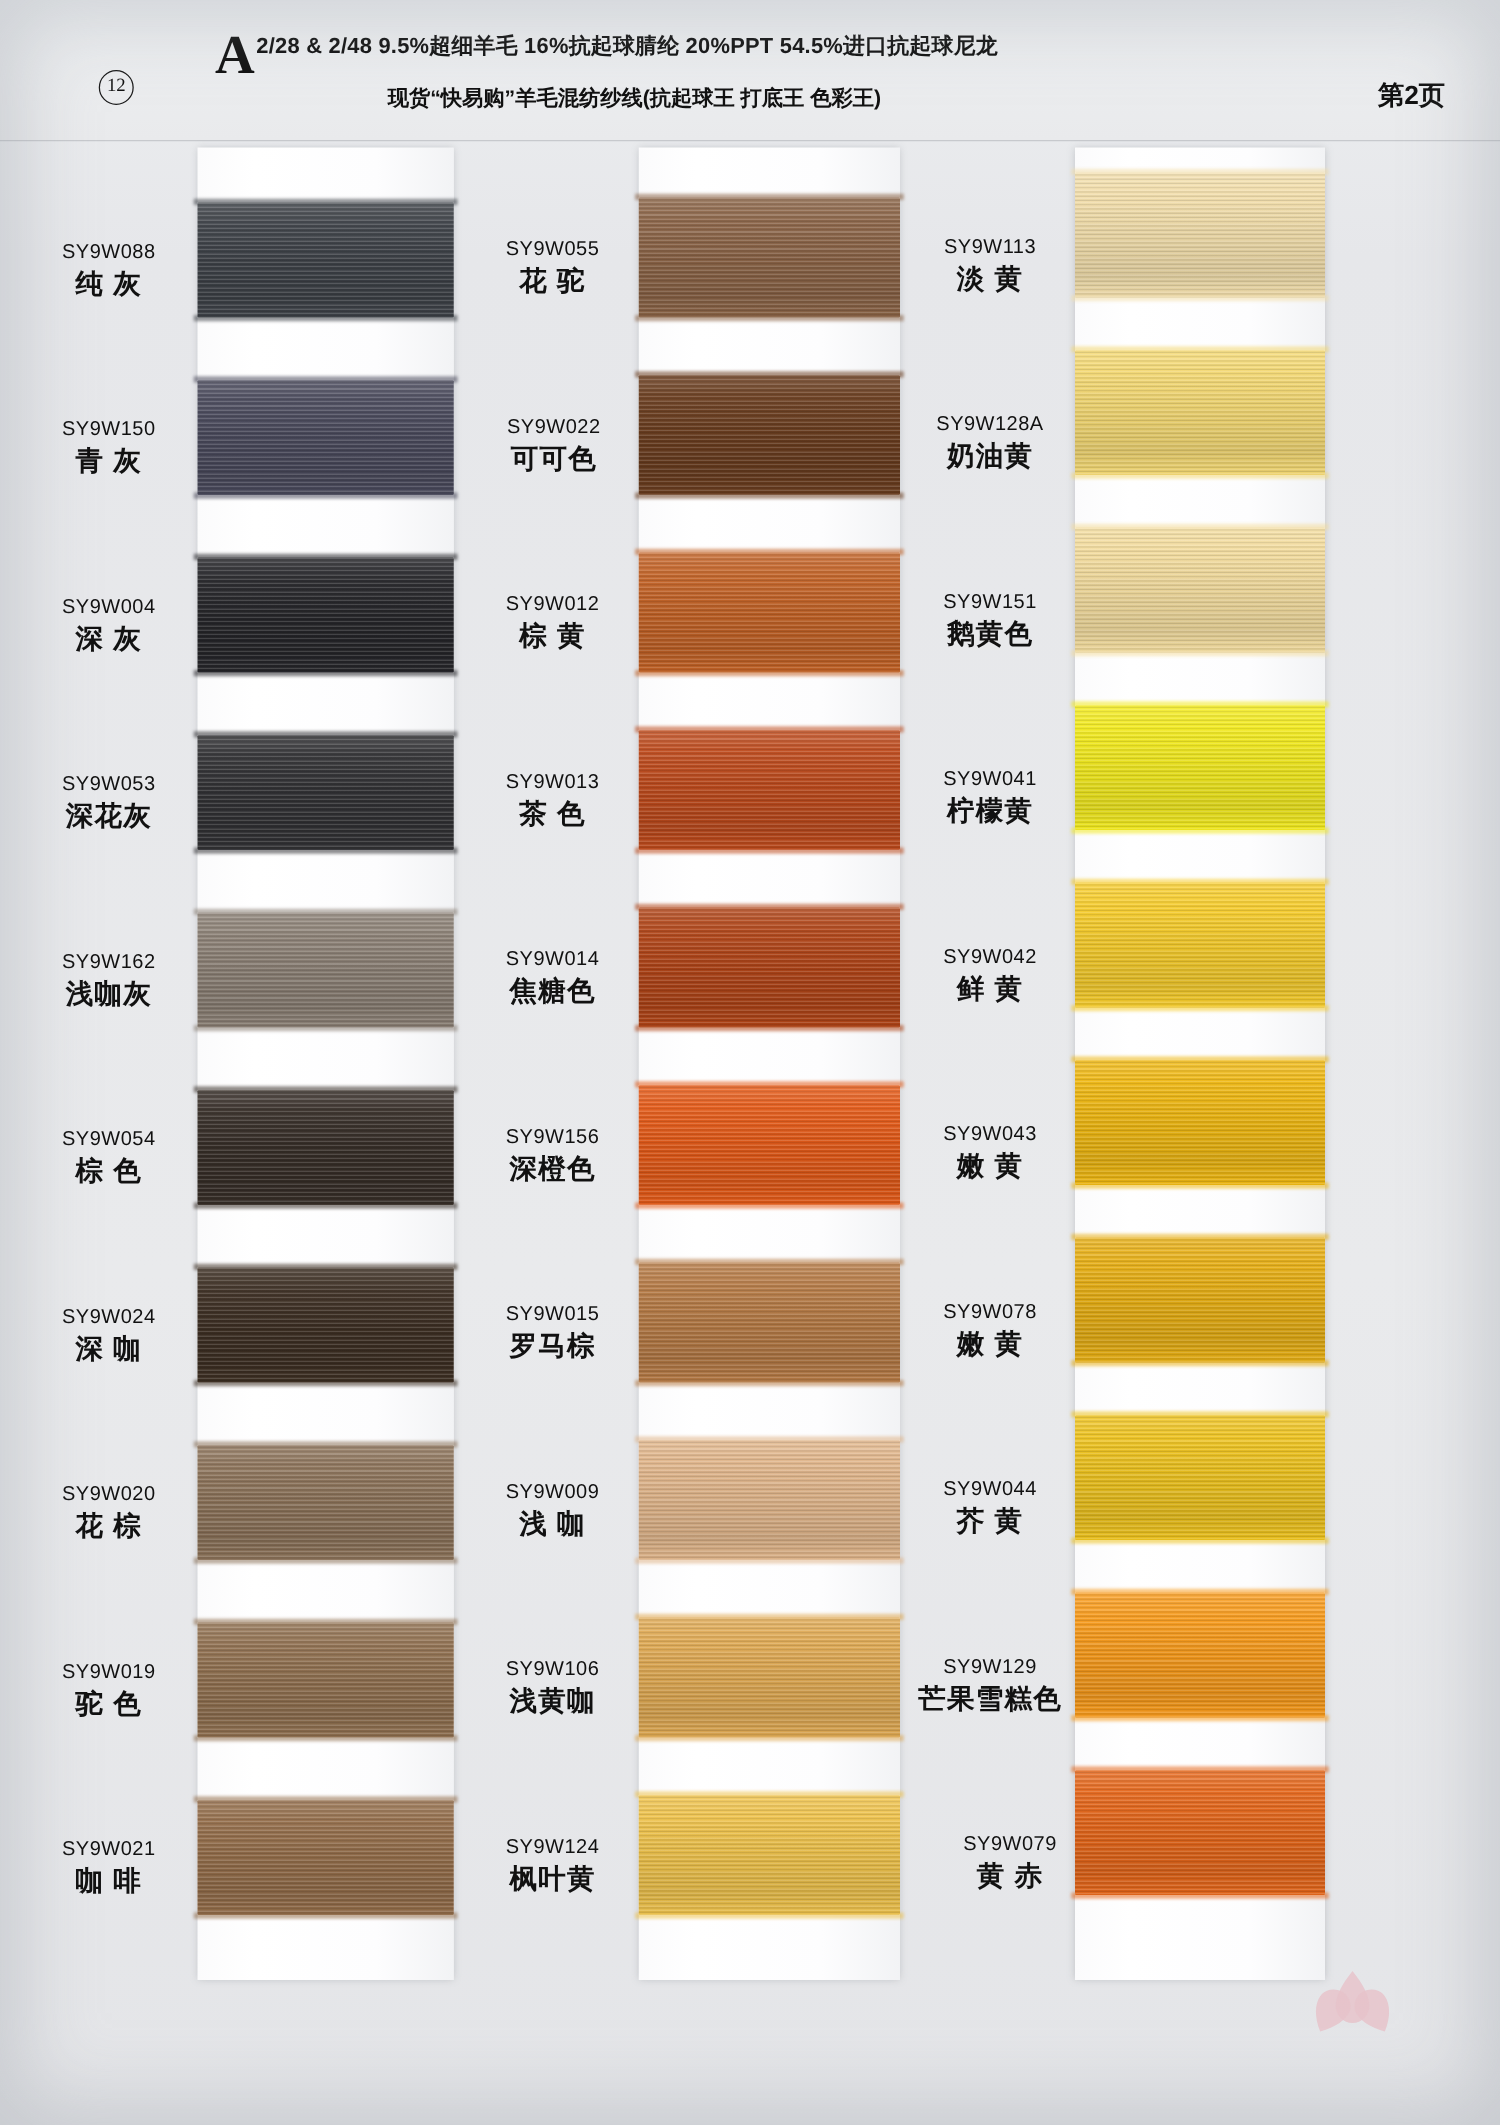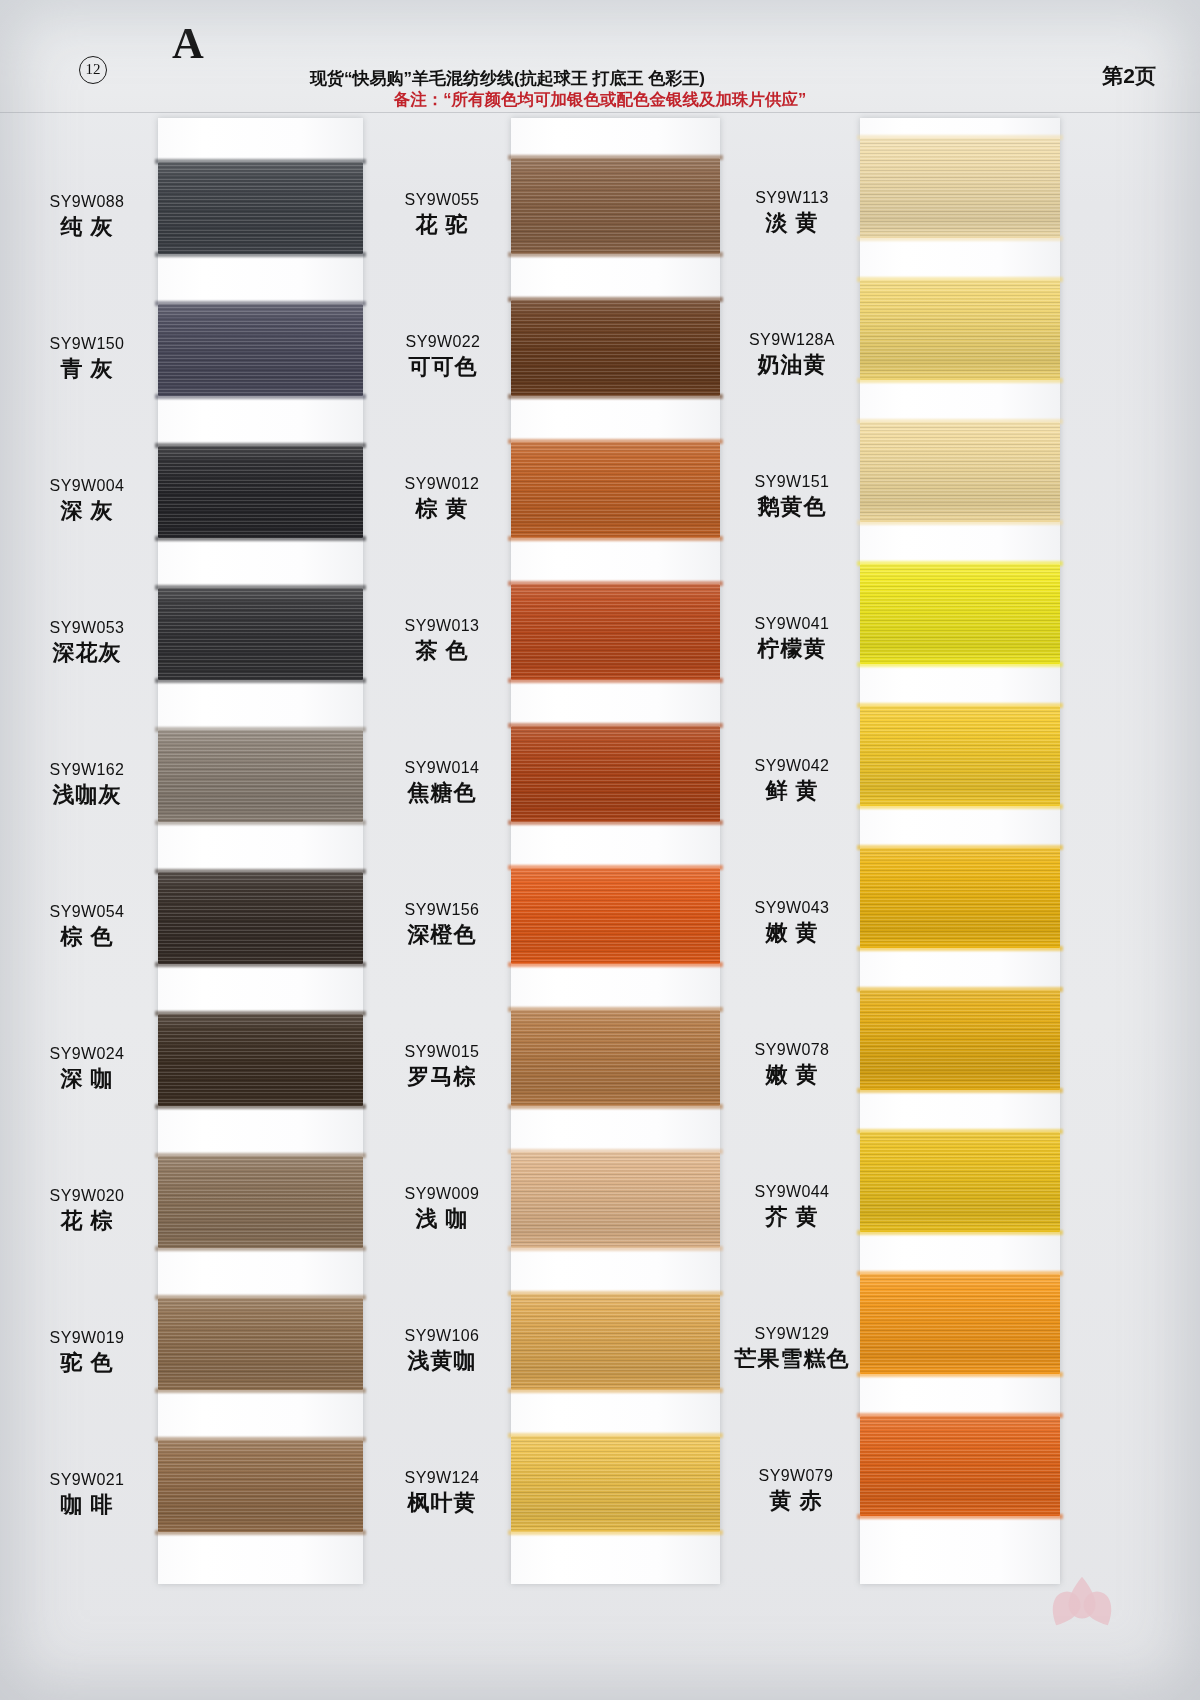--- a/index.html
+++ b/index.html
@@ -211,22 +211,22 @@
   }
 </style>
 </head>
 <body>
 
 <div class="page">
 
   <div class="header">
     <div class="circ-num">12</div>
     <div class="series-letter">A</div>
+    <div class="hdr-line1">2/28 &amp; 2/48  9.5%超细羊毛  16%抗起球腈纶  20%PPT  54.5%进口抗起球尼龙</div>
     <div class="hdr-line3">现货“快易购”羊毛混纺纱线(抗起球王  打底王  色彩王)</div>
-    <div class="hdr-line4">备注：“所有颜色均可加银色或配色金银线及加珠片供应”</div>
     <div class="page-num">第2页</div>
   </div>
 
   <div class="board">
 
     <div class="col" id="col0" style="left:158px; width:205px;">
       <div class="strip"></div>
     <div class="yarn" style="top: 50px; height: 92px; background: rgb(62, 66, 72);">
           <div class="fuzz-t" style="background: rgb(62, 66, 72);"></div>
           <div class="fuzz-b" style="background: rgb(62, 66, 72);"></div>
@@ -529,21 +529,21 @@
           <span class="cname">嫩   黄</span>
         </div>
         <div class="swatch-label" style="top: 1072px; left: 0px; width: 100%;">
           <span class="code">SY9W044</span>
           <span class="cname">芥   黄</span>
         </div>
         <div class="swatch-label" style="top: 1214px; left: 0px; width: 100%;">
           <span class="code">SY9W129</span>
           <span class="cname">芒果雪糕色</span>
         </div>
-        <div class="swatch-label" style="top: 1356px; left: 4px; width: 100%;">
+        <div class="swatch-label" style="top: 1356px; left: 16px; width: 100%;">
           <span class="code">SY9W079</span>
           <span class="cname">黄   赤</span>
         </div>
       </div>
 
   </div>
 
   <svg class="watermark" viewBox="0 0 64 64">
     <g fill="#e9a8b3">
       <path d="M32 6 C24 16 20 24 20 31 a12 12 0 0 0 24 0 C44 24 40 16 32 6 Z" opacity="0.85"></path>

